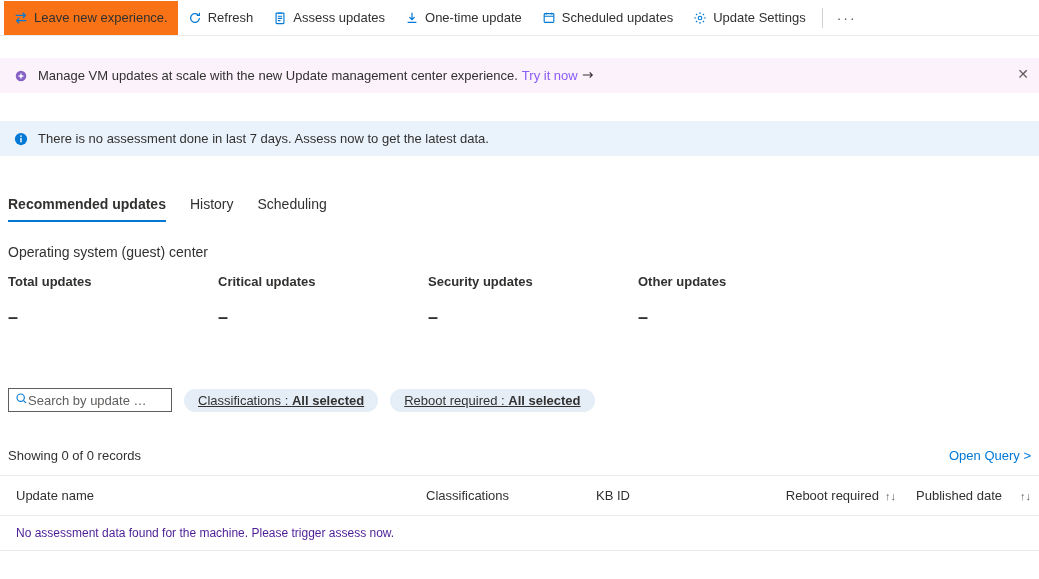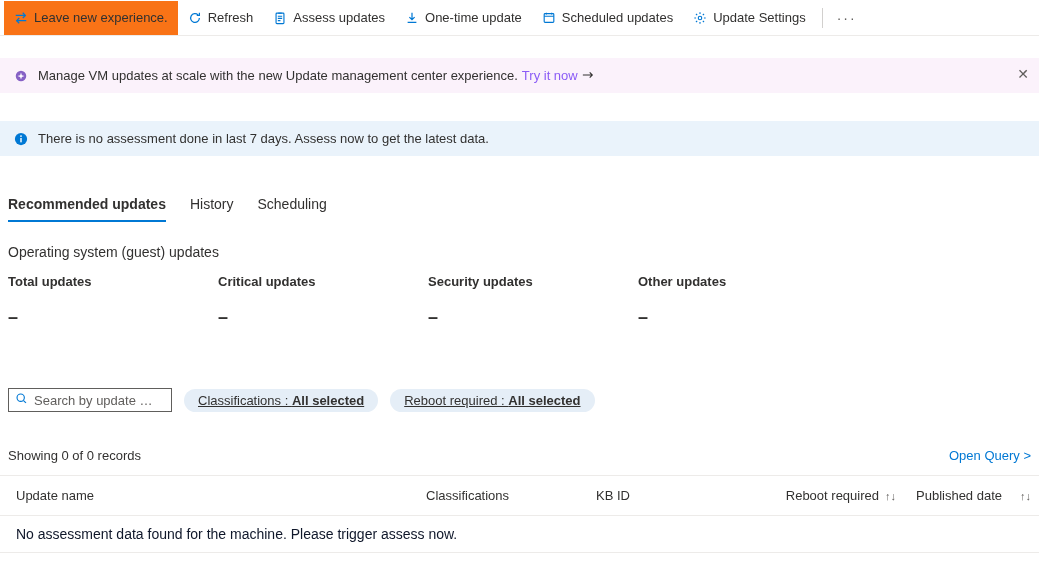--- a/index.html
+++ b/index.html
@@ -132,21 +132,20 @@
     padding: 0 8px;
     margin-top: 60px;
   }
   .search-box {
     display: flex;
     align-items: center;
     border: 1px solid #605e5c;
     height: 24px;
     width: 164px;
     padding: 0 6px;
-    gap: 6px;
   }
   .search-box input {
     border: none;
     outline: none;
     font-size: 13px;
     width: 100%;
     color: #323130;
   }
   .search-box input::placeholder { color: #605e5c; }
   .pill {
@@ -188,22 +187,22 @@
   .col { display: flex; align-items: center; gap: 6px; }
   .col-name { width: 410px; }
   .col-class { width: 170px; }
   .col-kb { width: 150px; }
   .col-reboot { width: 150px; justify-content: flex-end; }
   .col-pub { flex: 1; justify-content: flex-start; padding-left: 20px; }
   .col .sort { font-size: 11px; color: #605e5c; cursor: pointer; }
   .sort-end { margin-left: auto; font-size: 11px; color: #605e5c; cursor: pointer; }
   .tbl-empty {
     padding: 10px 16px;
-    font-size: 14px;
-    color: #0f172a;
+    font-size: 12px;
+    color: #4c1d95;
     border-bottom: 1px solid #edebe9;
   }
   .icon-blue { color: #0078d4; }
 </style>
 </head>
 <body>
 
 <div class="toolbar">
   <div class="toolbar-btn primary">
     <span class="icon icon-blue">
@@ -295,21 +294,21 @@
   <span>There is no assessment done in last 7 days. Assess now to get the latest data.</span>
 </div>
 
 <div class="tabs">
   <div class="tab active">Recommended updates</div>
   <div class="tab">History</div>
   <div class="tab">Scheduling</div>
 </div>
 
 <div class="section">
-  <h3>Operating system (guest) updates</h3>
+  <h3>Operating system (guest) center</h3>
   <div class="stats">
     <div class="stat">
       <div class="label">Total updates</div>
       <div class="value">–</div>
     </div>
     <div class="stat">
       <div class="label">Critical updates</div>
       <div class="value">–</div>
     </div>
     <div class="stat">

